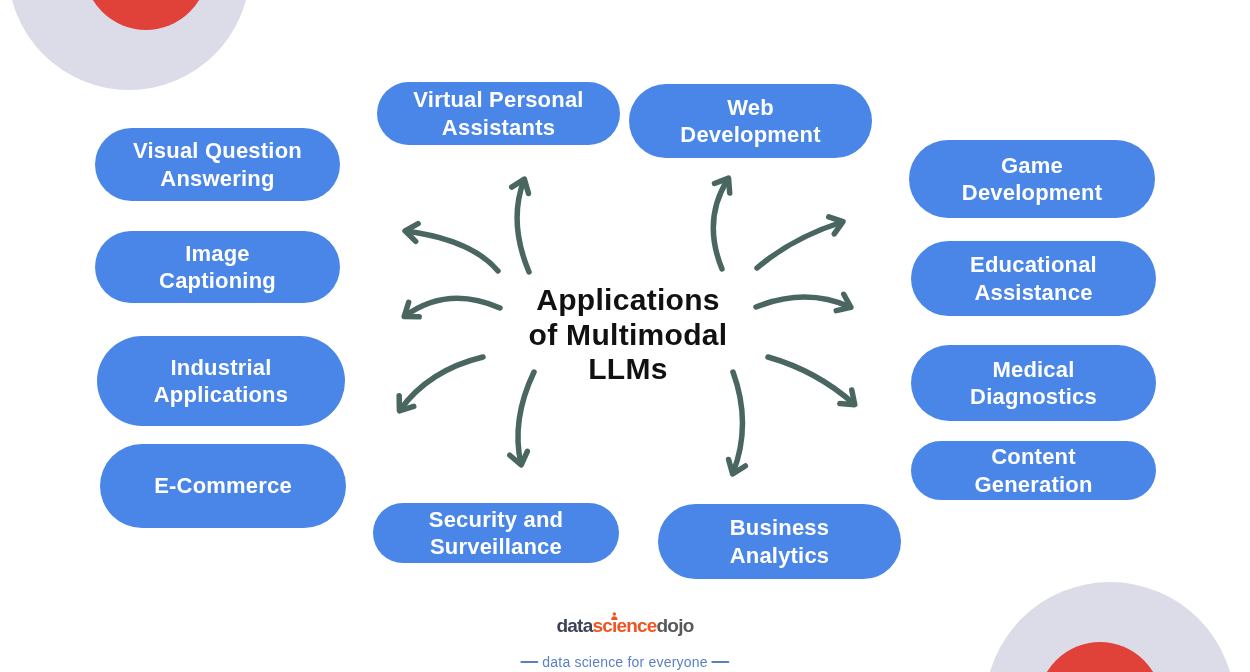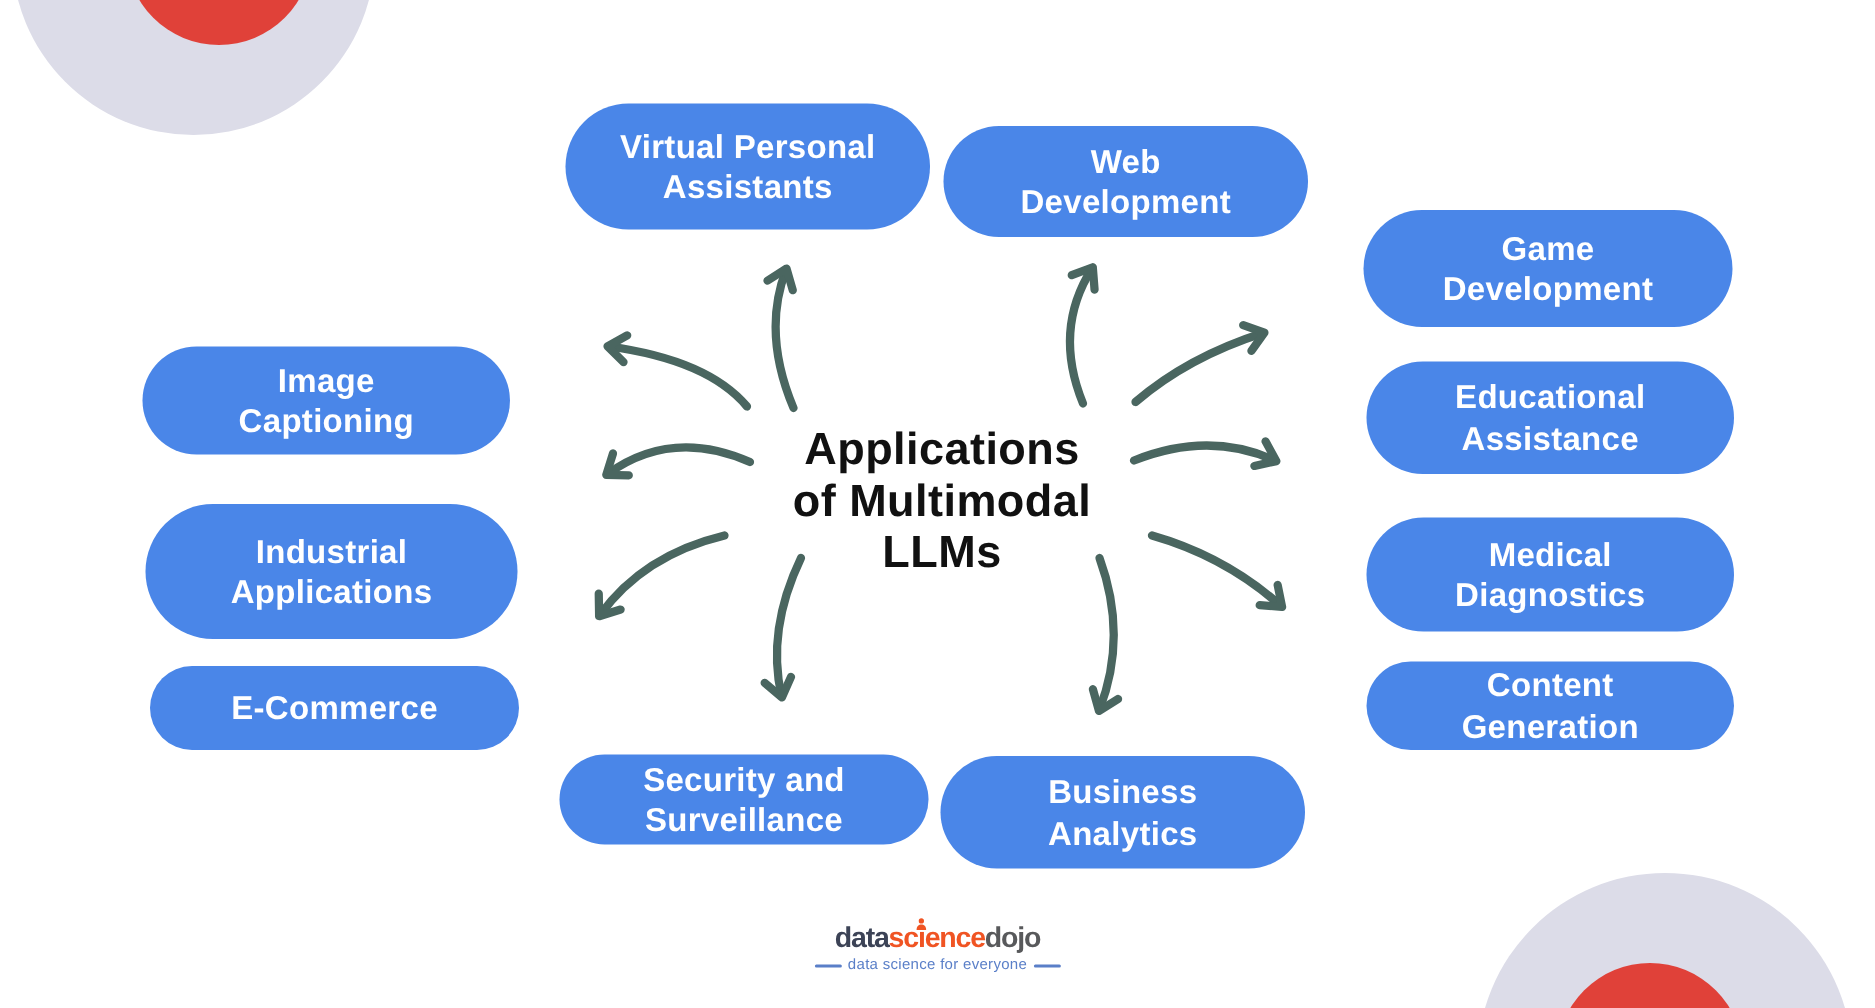--- a/index.html
+++ b/index.html
@@ -79,27 +79,27 @@
     letter-spacing: -0.8px;
     line-height: 1;
     white-space: nowrap;
   }
   .lg-data { color: var(--logo-dark, #3c4356); }
   .lg-sci  { color: var(--logo-orange, #f05423); }
   .lg-i    { color: var(--logo-orange, #f05423); position: relative; display: inline-block; line-height: 1; }
   .person-icon { position: absolute; left: 50%; transform: translateX(-50%); top: -4px; width: 9px; height: 8px; }
   .lg-dojo { color: var(--logo-gray, #58595b); margin-top: 29px; }
   .tagline-row {
-    margin-top: 3px;
+    margin-top: 19px;
     display: flex;
     align-items: center;
     justify-content: center;
     gap: 4px;
     color: var(--tagline-blue, #5a7fc8);
-    font-size: 10px;
+    font-size: 14px;
     letter-spacing: 0.2px;
   }
   .tagline-dash { width: 18px; height: 2px; background: currentColor; border-radius: 1px; }
 </style>
 </head>
 <body>
 
 <div class="stage">
 
   <div class="circle lavender c-tl-outer"></div>
@@ -118,40 +118,42 @@
     <path class="arrow" marker-end="url(#ah)" d="M498,271 Q472,240 406,231"></path>
     <path class="arrow" marker-end="url(#ah)" d="M500,308 Q448,285 405,316"></path>
     <path class="arrow" marker-end="url(#ah)" d="M483,357 Q429,370 400,410"></path>
     <path class="arrow" marker-end="url(#ah)" d="M534,372 Q511,420 521,464"></path>
     <path class="arrow" marker-end="url(#ah)" d="M757,268 Q792,238 842,222"></path>
     <path class="arrow" marker-end="url(#ah)" d="M756,307 Q806,287 850,307"></path>
     <path class="arrow" marker-end="url(#ah)" d="M768,357 Q817,371 854,404"></path>
     <path class="arrow" marker-end="url(#ah)" d="M733,372 Q752,424 733,473"></path>
   </svg>
 
+  <div class="pill" style="left:95px;  top:128px; width:245px; height:73px;">Visual Question
+Answering</div>
   <div class="pill" style="left:95px;  top:231px; width:245px; height:72px;">Image
 Captioning</div>
   <div class="pill" style="left:97px;  top:336px; width:248px; height:90px;">Industrial
 Applications</div>
-  <div class="pill" style="left:100px; top:444px; width:246px; height:56px;">E-Commerce</div>
-  <div class="pill" style="left:377px; top:69px;  width:243px; height:84px;">Virtual Personal
+  <div class="pill" style="left:100px; top:444px; width:246px; height:84px;">E-Commerce</div>
+  <div class="pill" style="left:377px; top:82px;  width:243px; height:63px;">Virtual Personal
 Assistants</div>
   <div class="pill" style="left:629px; top:84px;  width:243px; height:74px;">Web
 Development</div>
   <div class="pill" style="left:909px; top:140px; width:246px; height:78px;">Game
 Development</div>
   <div class="pill" style="left:911px; top:241px; width:245px; height:75px;">Educational
 Assistance</div>
   <div class="pill" style="left:911px; top:345px; width:245px; height:76px;">Medical
 Diagnostics</div>
   <div class="pill" style="left:911px; top:441px; width:245px; height:59px;text-align:center;">Content
 Generation</div>
   <div class="pill" style="left:373px; top:503px; width:246px; height:60px;">Security and
 Surveillance</div>
-  <div class="pill" style="left:627px; top:504px; width:243px; height:75px;">Business
+  <div class="pill" style="left:658px; top:504px; width:243px; height:75px;">Business
 Analytics</div>
 
   <div class="center-title">Applications
 of Multimodal
 LLMs</div>
 
   <div class="logo">
     <div class="wordmark">
       <span class="lg-data">data</span><span class="lg-sci">sc</span><span class="lg-i"><span>ı</span><svg class="person-icon" viewBox="0 0 10 10">
             <circle cx="5" cy="2.4" r="2.2" fill="#f05423"></circle>

